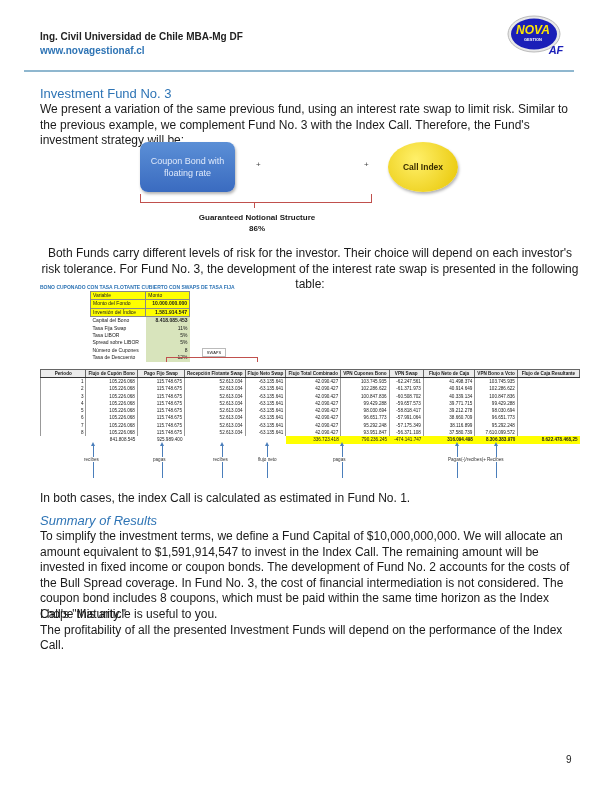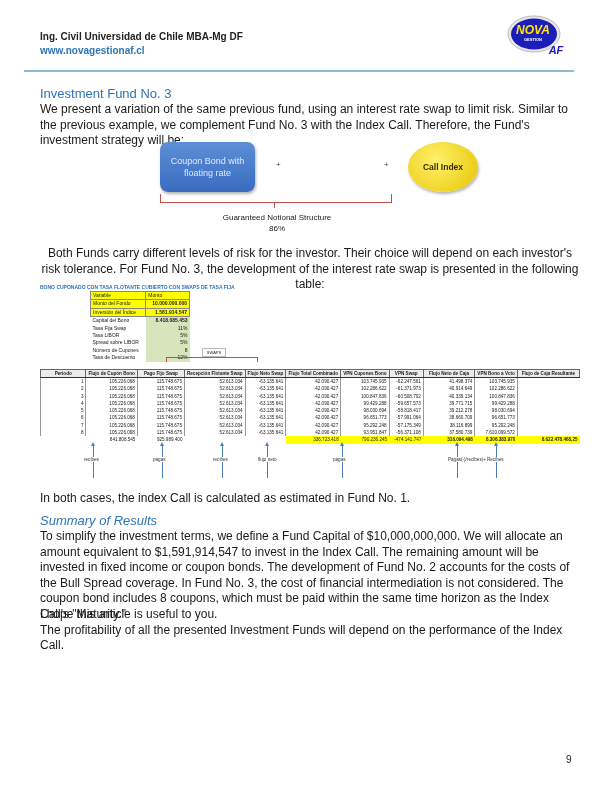--- a/index.html
+++ b/index.html
@@ -5,28 +5,28 @@
   html, body { margin: 0; padding: 0; background: #ffffff; }
   body { width: 610px; height: 789px; position: relative; overflow: hidden; font-family: "Liberation Sans", sans-serif; color: #1a1a1a; }
   .hdr { position: absolute; left: 40px; top: 30px; font-size: 10px; line-height: 14px; font-weight: bold; }
   .hdr .name { color: #2e74b5; }
   .hdr .deg { color: #222; }
   .hdr .web { color: #2e74b5; }
   .logo { position: absolute; left: 506px; top: 12px; width: 60px; height: 46px; }
   .rule { position: absolute; left: 24px; top: 70px; width: 550px; height: 2px; background: #8fb7cf; }
   .h2 { position: absolute; left: 40px; font-size: 13px; color: #2e74b5; }
   .p { position: absolute; left: 40px; width: 540px; font-size: 12px; line-height: 15.5px; color: #1a1a1a; }
-  .diagram { position: absolute; left: 152px; top: 138px; width: 330px; height: 100px; }
+  .diagram { position: absolute; left: 132px; top: 138px; width: 330px; height: 100px; }
   .box-blue { position: absolute; left: 8px; top: 4px; width: 95px; height: 50px; border-radius: 8px; background: linear-gradient(#5b8fd6, #3a6bc0); color: #dfe9fb; font-size: 9px; text-align: center; display: flex; align-items: center; justify-content: center; line-height: 12px; box-shadow: 1px 2px 3px rgba(0,0,0,0.3); }
   .ell-orange { position: absolute; left: 148px; top: 2px; width: 62px; height: 50px; border-radius: 50%; background: radial-gradient(circle at 40% 35%, #f6a04d, #e46d12); color: #2a1300; font-size: 8px; font-weight: bold; text-align: center; display: flex; align-items: center; justify-content: center; line-height: 11px; box-shadow: 1px 2px 3px rgba(0,0,0,0.3); }
   .ell-yellow { position: absolute; left: 256px; top: 4px; width: 70px; height: 50px; border-radius: 50%; background: radial-gradient(circle at 40% 35%, #fff06a, #e7c400); color: #3a2e00; font-size: 8.5px; font-weight: bold; text-align: center; display: flex; align-items: center; justify-content: center; line-height: 12px; box-shadow: 1px 2px 3px rgba(0,0,0,0.3); }
   .plus { position: absolute; top: 22px; font-size: 8px; color: #444; }
   .brace { position: absolute; left: 8px; top: 56px; width: 230px; height: 8px; border: 1px solid #c0504d; border-top: none; }
   .brace-tick { position: absolute; left: 122px; top: 64px; width: 1px; height: 6px; background: #c0504d; }
-  .guar { position: absolute; left: 60px; top: 74px; width: 130px; text-align: center; font-size: 8px; font-weight: normal; line-height: 11px; }
+  .guar { position: absolute; left: 60px; top: 74px; width: 130px; text-align: center; font-size: 8px; font-weight: bold; line-height: 11px; }
   .sheet { position: absolute; left: 40px; top: 284px; width: 540px; height: 160px; font-size: 5px; }
   .sheet-title { position: absolute; left: 0; top: 0; color: #2e74b5; font-weight: bold; font-size: 5px; }
   .params { position: absolute; left: 50px; top: 7px; width: 100px; border-collapse: collapse; font-size: 5px; }
   .params td { padding: 0 2px; height: 7.4px; line-height: 7.4px; }
   .params td.v { text-align: right; background: #d8e4bc; }
   .params tr.yl td { background: #ffff00; border: 0.5px solid #888; }
   .params tr.hdrrow td { background: #ffff00; border: 0.5px solid #888; }
   .swaps-tag { position: absolute; left: 162px; top: 64px; width: 22px; height: 7px; border: 0.5px solid #bbb; font-size: 4px; line-height: 7px; text-align: center; }
   .swaps-brace { position: absolute; left: 126px; top: 73px; width: 90px; height: 4px; border-top: 0.7px solid #c0504d; border-left: 0.7px solid #c0504d; border-right: 0.7px solid #c0504d; }
   .main-tbl { position: absolute; left: 0; top: 85px; border-collapse: collapse; font-size: 4.6px; }

